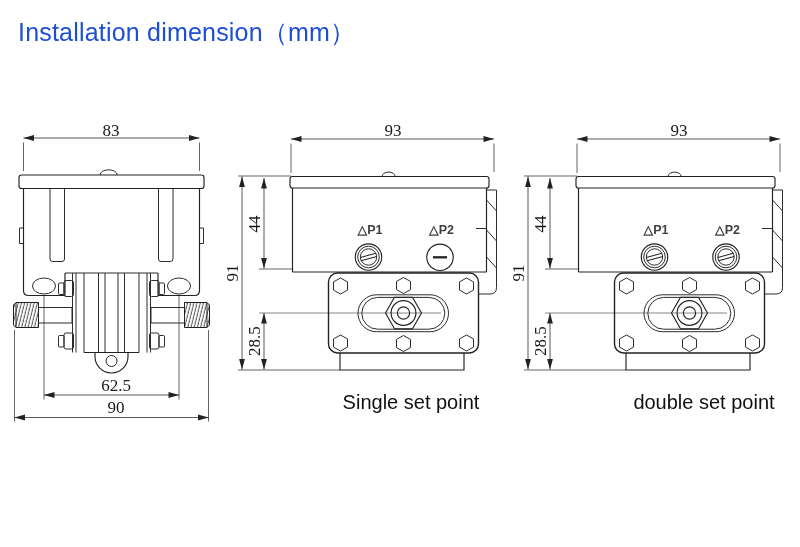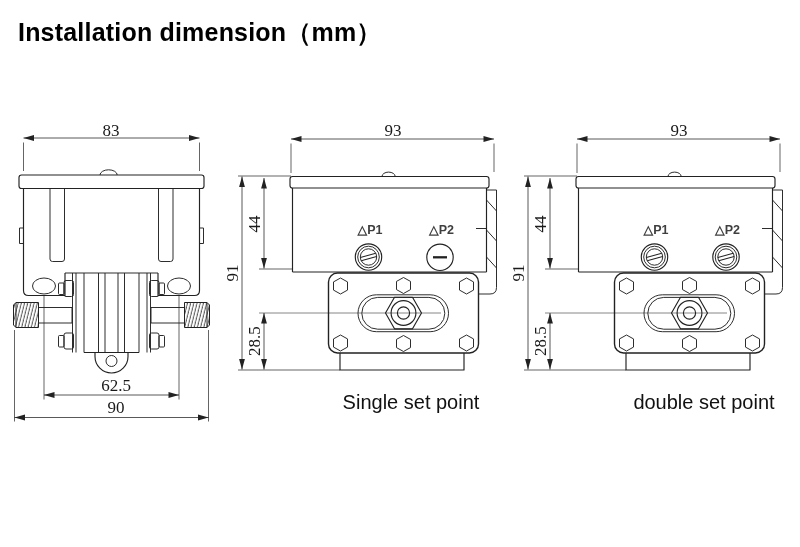--- a/index.html
+++ b/index.html
@@ -1,19 +1,19 @@
 <!DOCTYPE html>
 <html><head>
 <meta charset="utf-8">
 <style>
   html,body{margin:0;padding:0;background:#ffffff;}
   .page{position:relative;width:800px;height:547px;background:#fff;overflow:hidden;
         font-family:"Liberation Sans",sans-serif;}
-  .title{position:absolute;left:18px;top:16px;margin:0;font-size:25px;font-weight:700;
-         letter-spacing:.2px;color:#000000;font-family:"Liberation Sans",sans-serif;}
+  .title{position:absolute;left:18px;top:16px;margin:0;font-size:25px;font-weight:400;
+         letter-spacing:.2px;color:#1d4ed8;font-family:"Liberation Sans",sans-serif;}
   svg.drawing{position:absolute;left:0;top:0;width:800px;height:547px;}
   .ln   {stroke:#222;fill:none;stroke-width:1.15;stroke-linejoin:round;}
   .ln2  {stroke:#222;fill:none;stroke-width:0.95;stroke-linejoin:round;}
   .bold {stroke:#222;fill:none;stroke-width:1.4;stroke-linejoin:round;}
   .dim  {stroke:#222;fill:none;stroke-width:0.75;}
   .ext  {stroke:#222;fill:none;stroke-width:0.7;}
   .cl   {stroke:#222;fill:none;stroke-width:0.55;}
   .thr  {stroke:#222;stroke-width:1;fill:url(#hatch);}
   .dimtext{font-family:"Liberation Serif",serif;font-size:17px;fill:#1a1a1a;}
   .port  {font-family:"Liberation Sans",sans-serif;font-size:12.5px;font-weight:bold;fill:#3f3f3f;}

